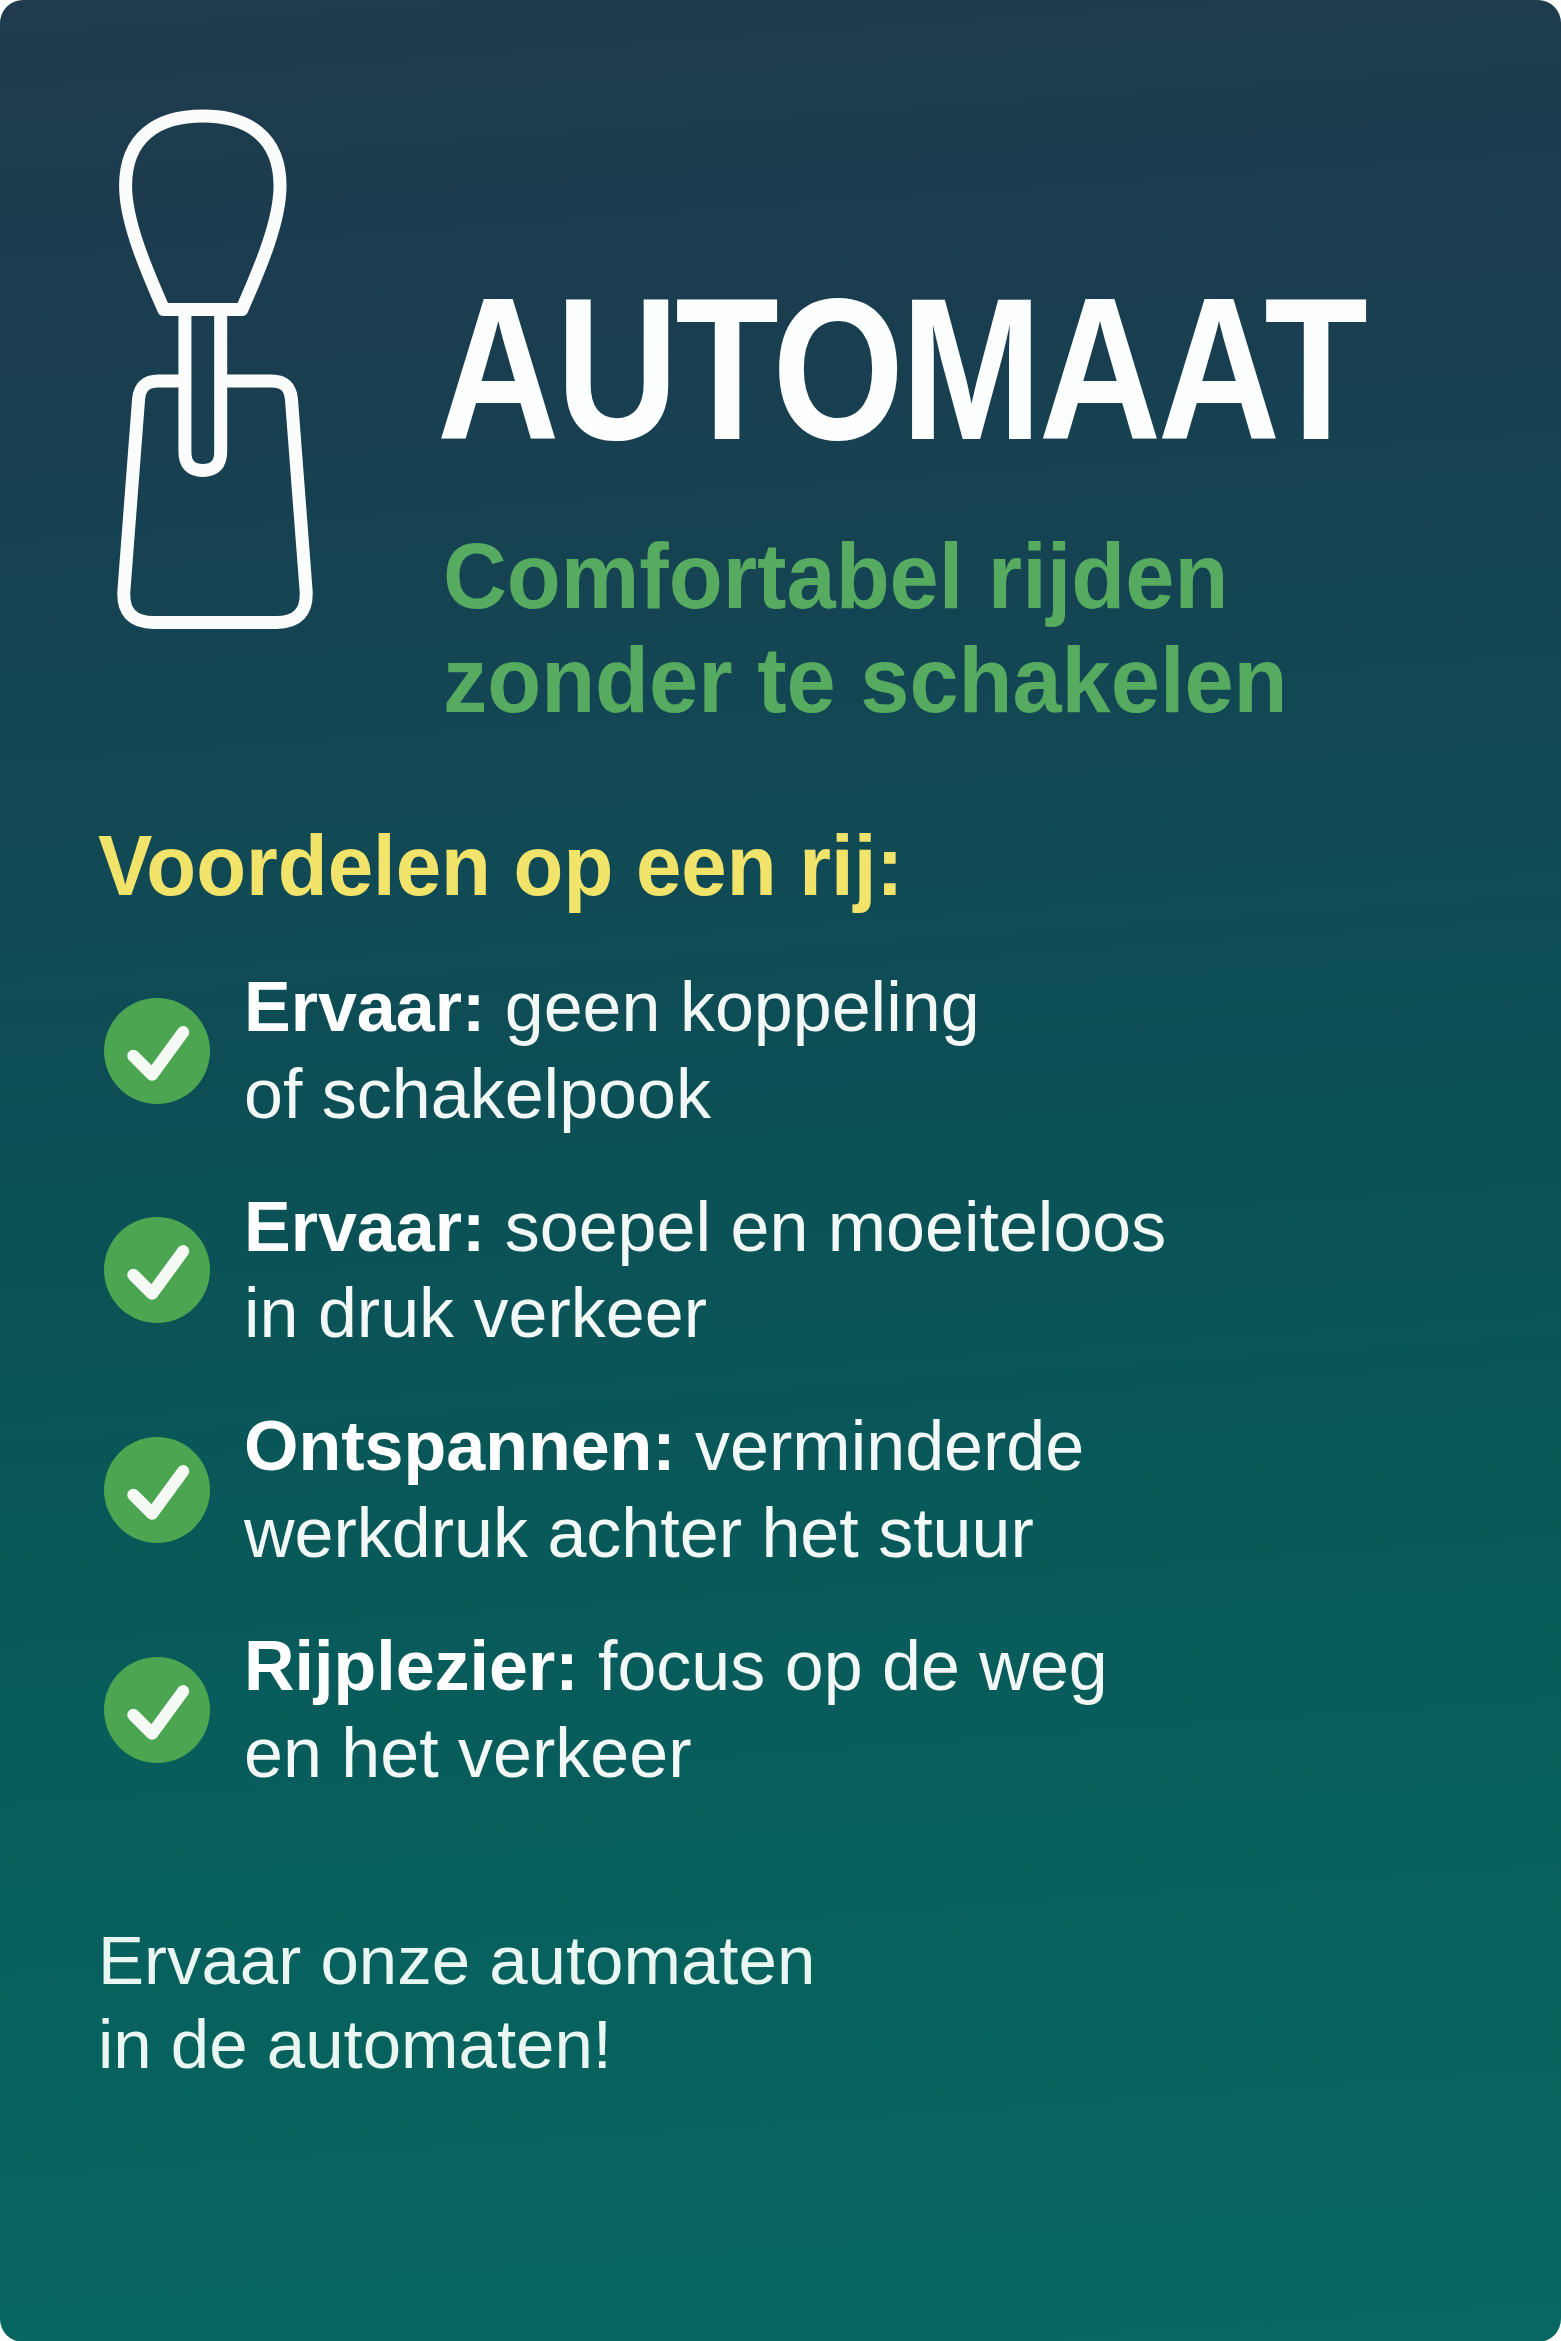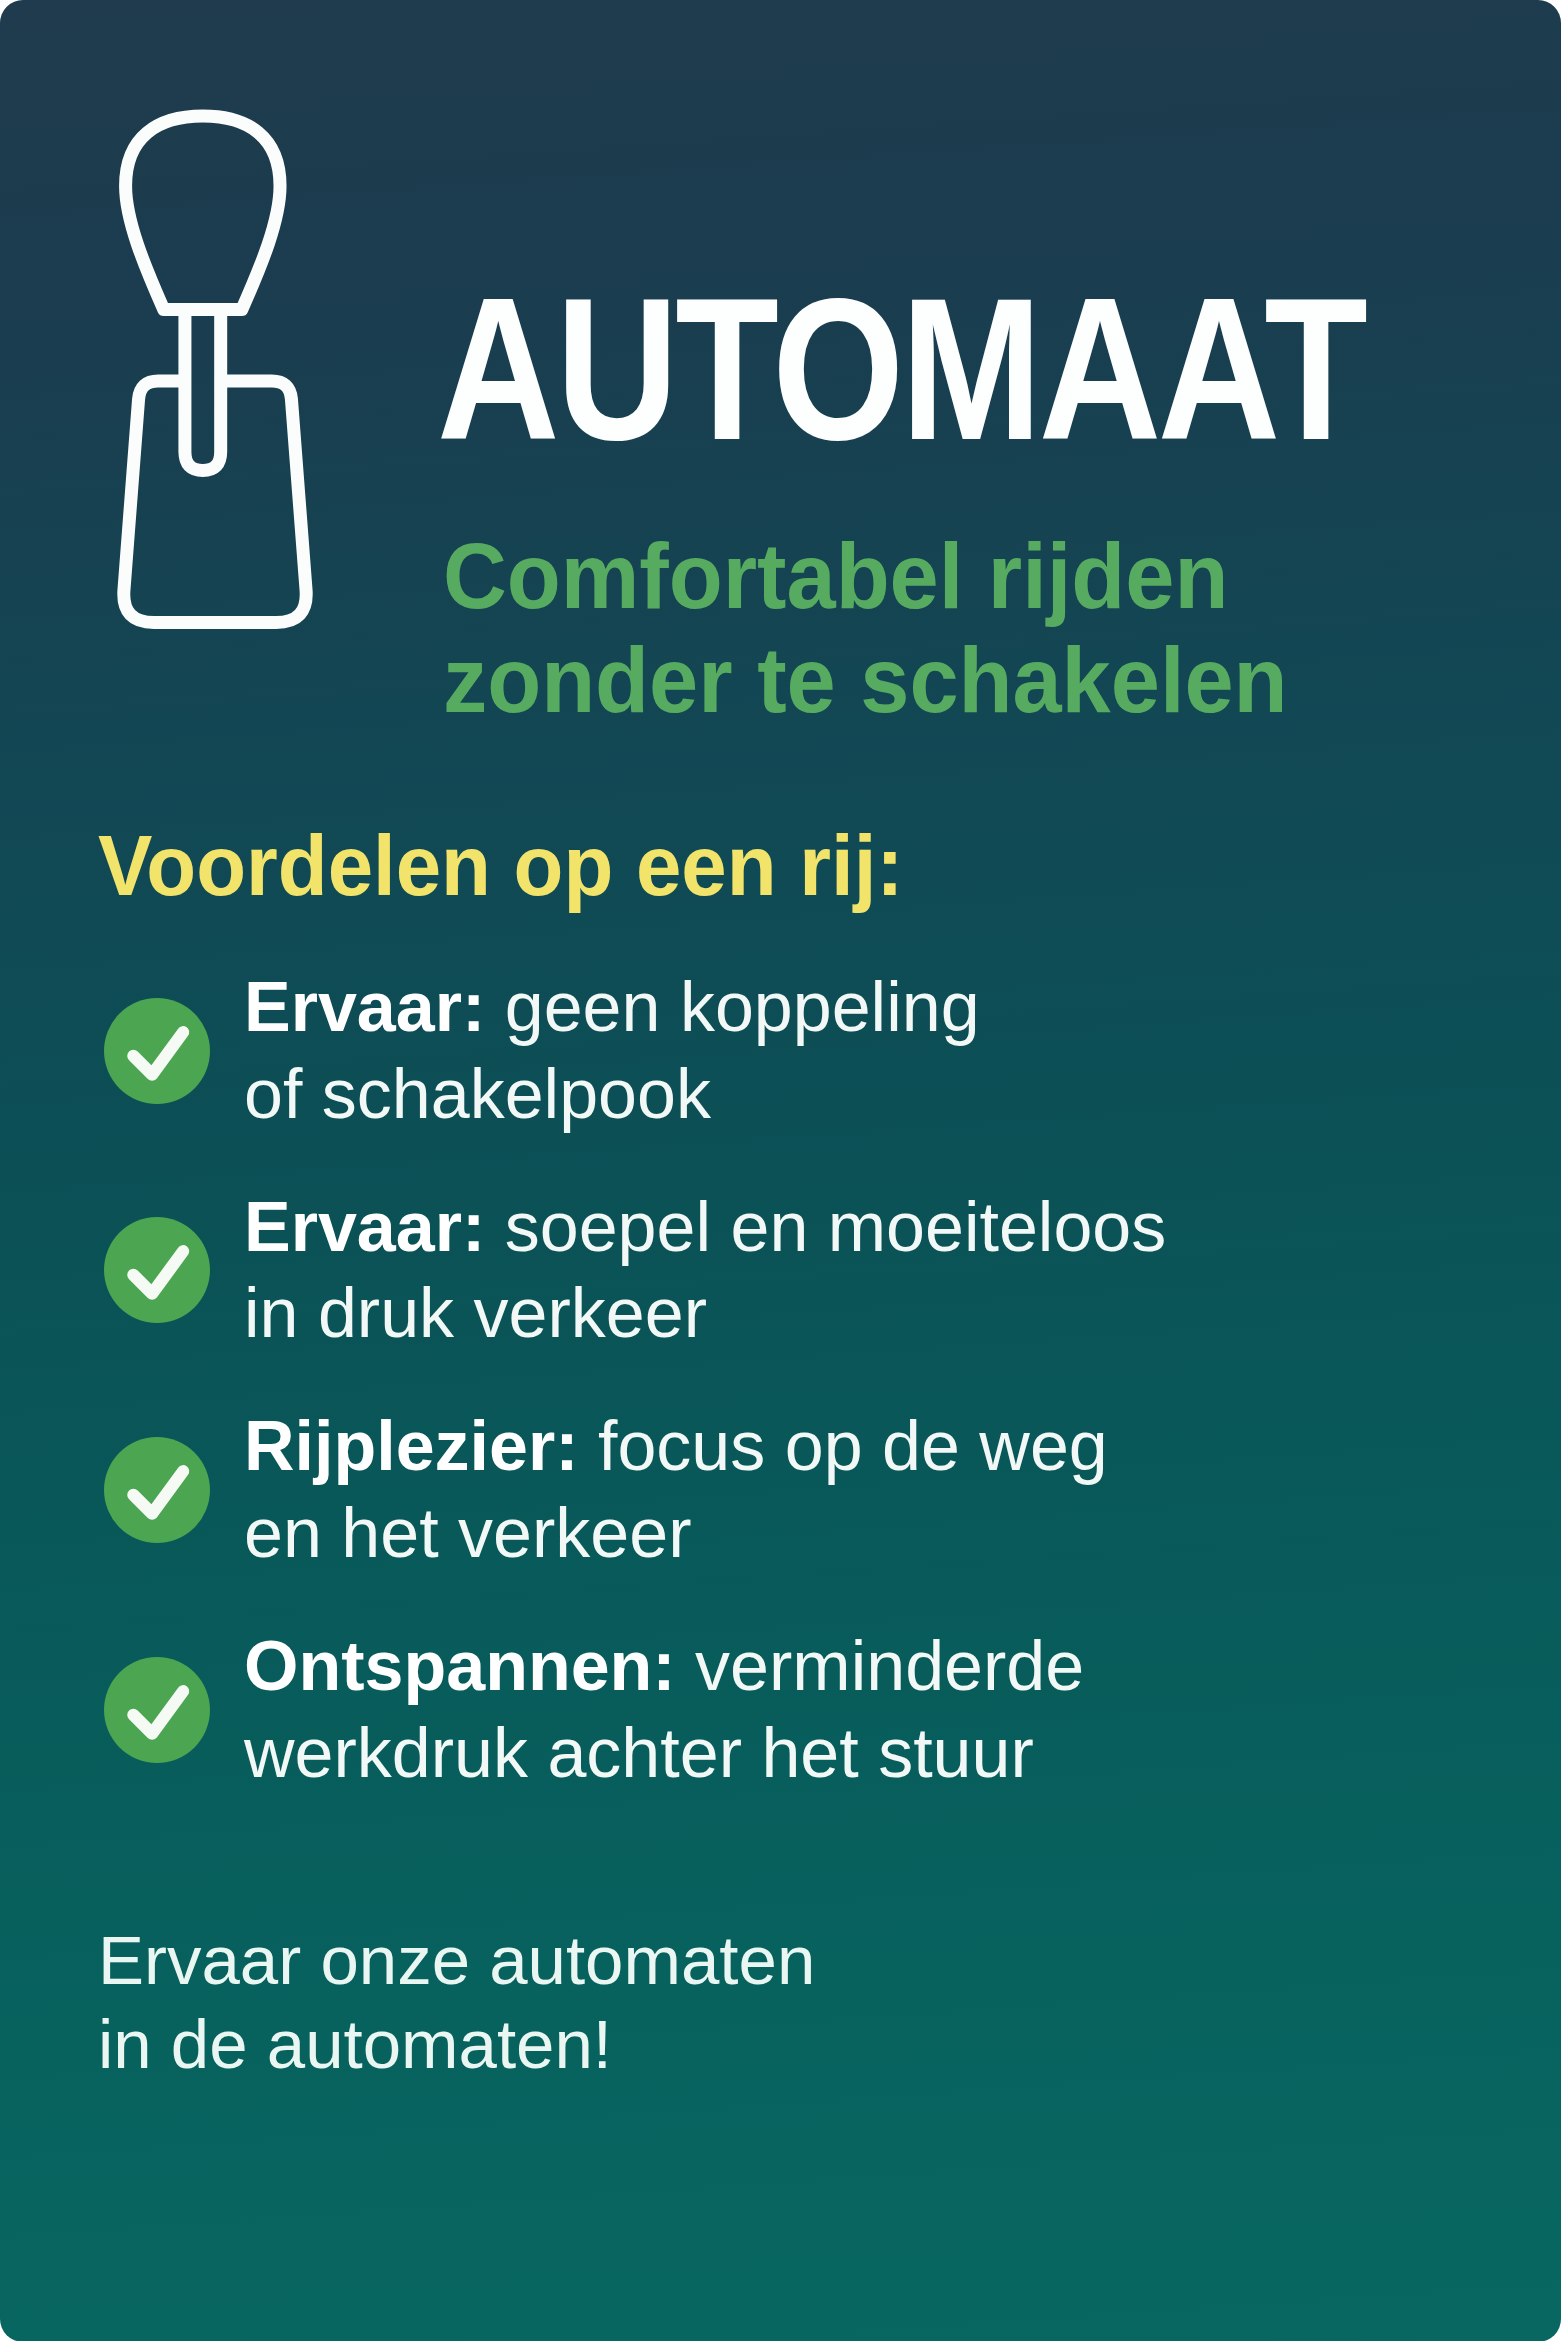--- a/index.html
+++ b/index.html
@@ -143,33 +143,33 @@
         <div>in druk verkeer</div>
       </div>
     </div>
 
     <div class="benefit-item">
       <svg class="check-badge" viewBox="0 0 130 130">
         <circle cx="65" cy="65" r="65" fill="#4ba551"></circle>
         <path d="M36 71 L59 94 L97 42" fill="none" stroke="#f5faf5" stroke-width="15" stroke-linecap="round" stroke-linejoin="round"></path>
       </svg>
       <div class="benefit-text">
-        <div><span class="lead">Rijplezier:</span><span> focus op de weg</span></div>
-        <div>en het verkeer</div>
+        <div><span class="lead">Ontspannen:</span><span> verminderde</span></div>
+        <div>werkdruk achter het stuur</div>
       </div>
     </div>
 
     <div class="benefit-item">
       <svg class="check-badge" viewBox="0 0 130 130">
         <circle cx="65" cy="65" r="65" fill="#4ba551"></circle>
         <path d="M36 71 L59 94 L97 42" fill="none" stroke="#f5faf5" stroke-width="15" stroke-linecap="round" stroke-linejoin="round"></path>
       </svg>
       <div class="benefit-text">
-        <div><span class="lead">Ontspannen:</span><span> verminderde</span></div>
-        <div>werkdruk achter het stuur</div>
+        <div><span class="lead">Rijplezier:</span><span> focus op de weg</span></div>
+        <div>en het verkeer</div>
       </div>
     </div>
 
   </div>
 
   <div class="footer-cta">
     <div>Ervaar onze automaten</div>
     <div>in de automaten!</div>
   </div>
 

